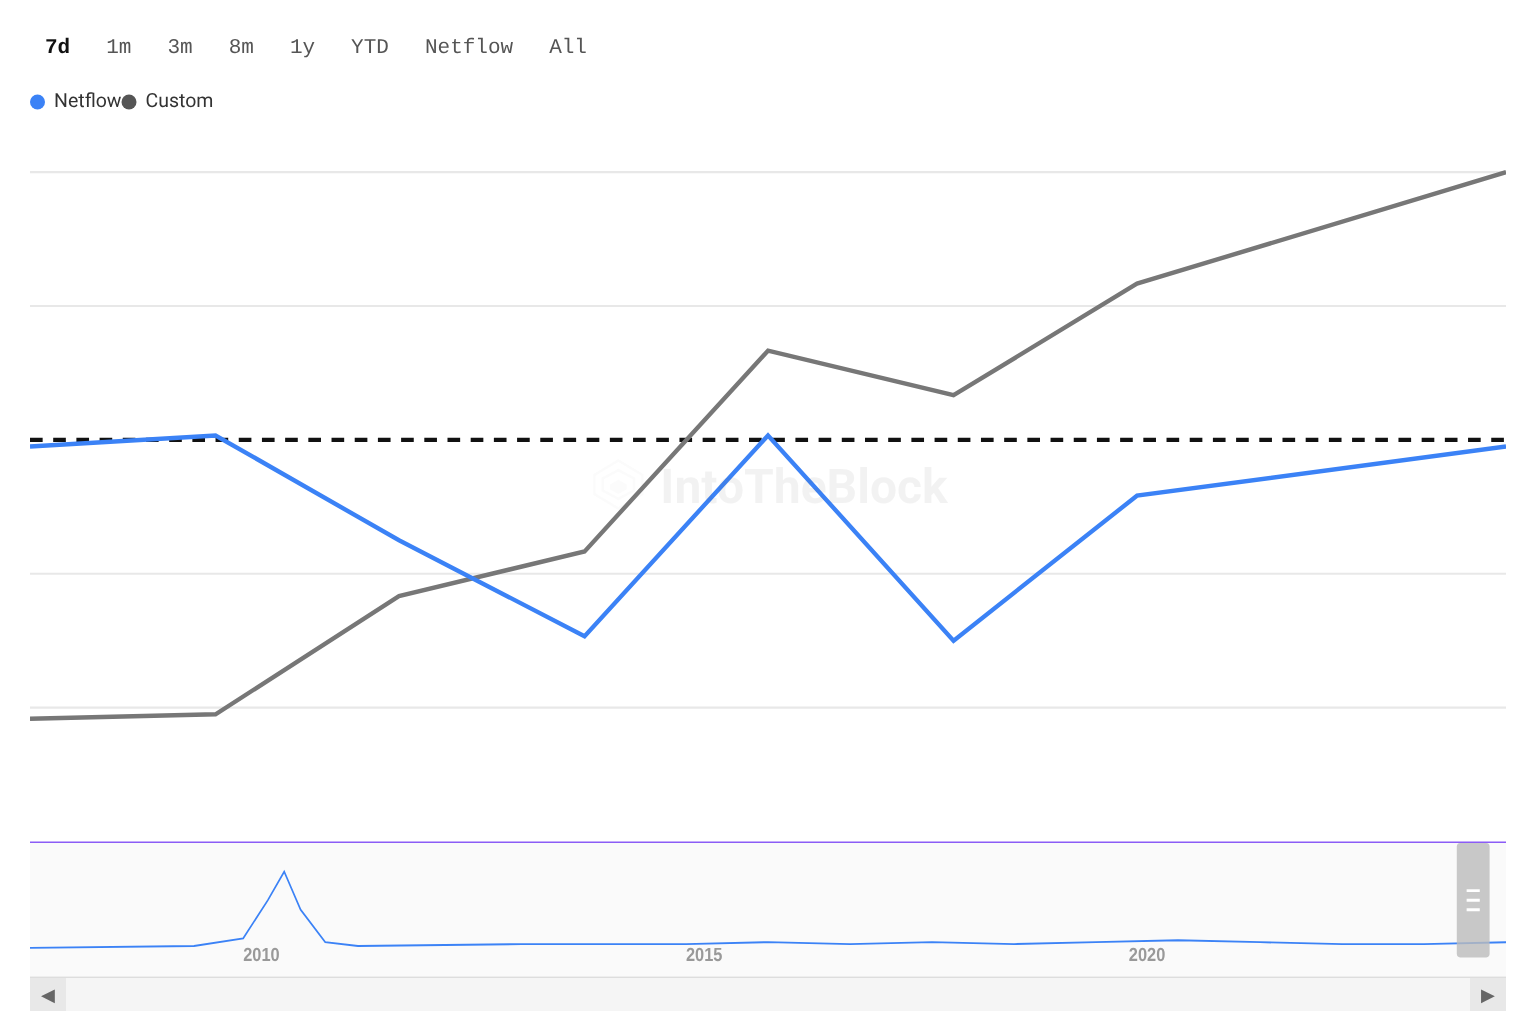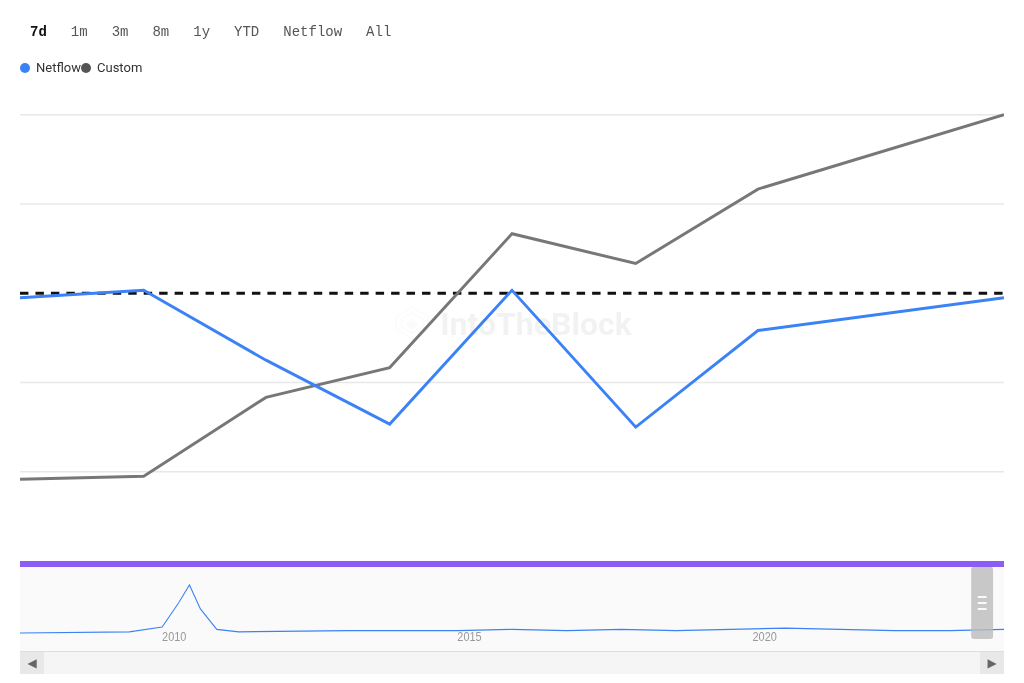--- a/index.html
+++ b/index.html
@@ -101,25 +101,26 @@
     }
 
     .chart-svg {
       width: 100%;
       height: 100%;
     }
 
     
     .mini-chart-container {
       height: 90px;
-      border-top: 6px solid #8b5cf6;
+      border-top: 1px solid #8b5cf6;
       position: relative;
       display: flex;
       align-items: center;
       padding: 0 0 0 0;
+      font-weight: bold;
     }
 
     .mini-chart-inner {
       flex: 1;
       height: 100%;
       position: relative;
       overflow: hidden;
     }
 
     .mini-svg {

